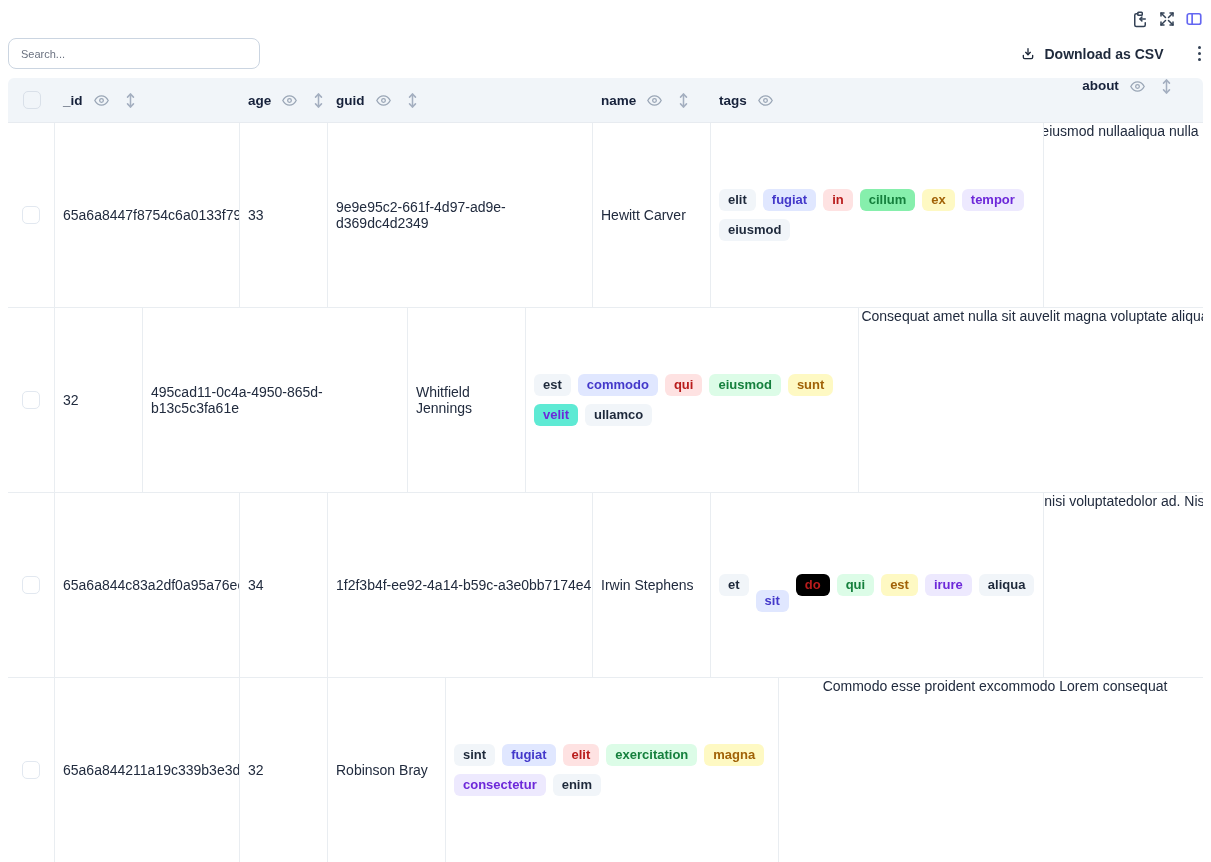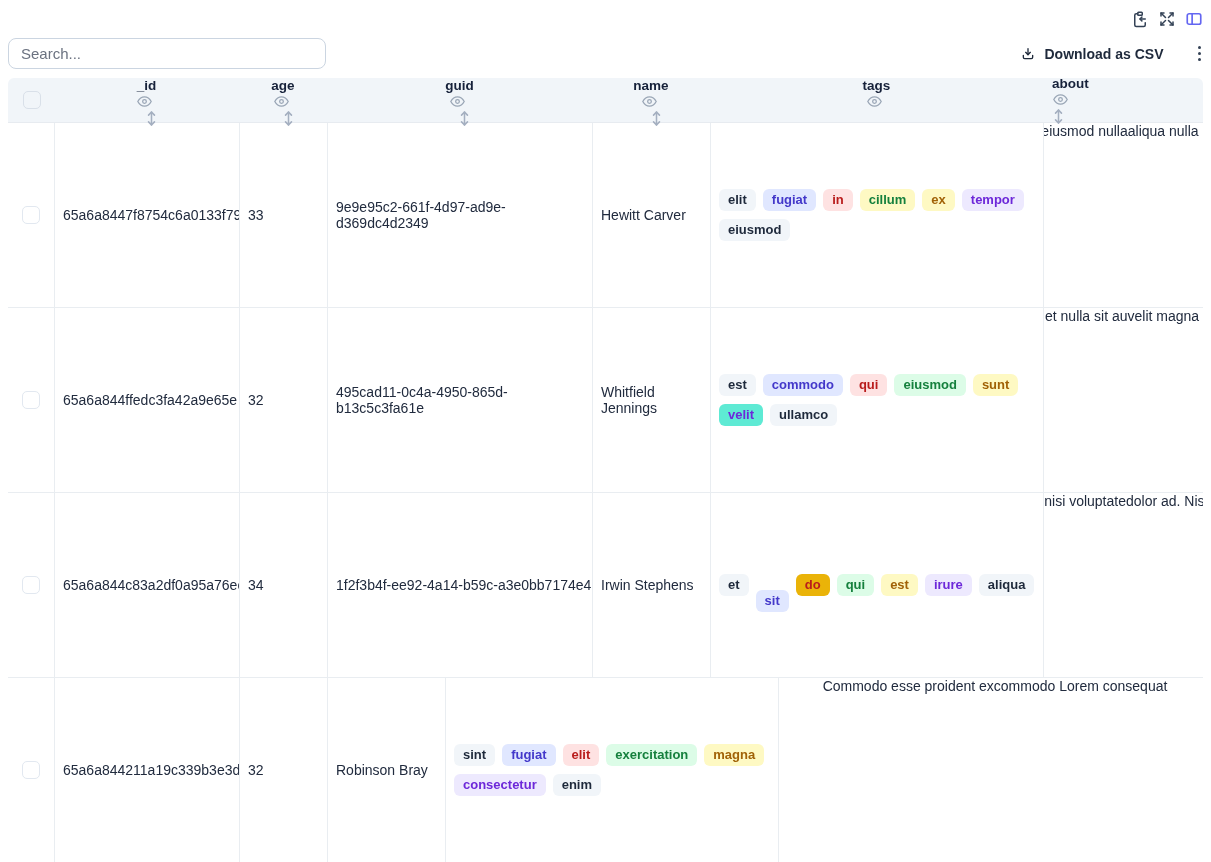--- a/index.html
+++ b/index.html
@@ -10,36 +10,36 @@
     font-family:"Liberation Sans", sans-serif;
   }
   
   .topbar { display:flex; justify-content:flex-end; align-items:center;
     gap:9px; padding:10px 8px 0 8px; height:27px; }
   .icon-btn { width:18px; height:18px; display:flex; align-items:center;
     justify-content:center; cursor:pointer; }
   
   .controls { display:flex; align-items:center; justify-content:space-between;
     padding:11px 8px 0 8px; height:42px; }
-  .search-input { width:318px; height:31px; border:1px solid #cbd5e1;
-    border-radius:8px; padding:0 12px; font-size:15px; color:#1e293b;
+  .search-input { width:252px; height:31px; border:1px solid #cbd5e1;
+    border-radius:8px; padding:0 12px; font-size:11px; color:#1e293b;
     outline:none; font-family:"Liberation Sans", sans-serif; }
   .search-input::placeholder { color:#6b7280; }
   .right-controls { display:flex; align-items:center; gap:26px; }
   .download-btn { display:flex; align-items:flex-end; gap:8px; cursor:pointer;
     font-size:14px; font-weight:700; color:#1e293b; background:none; border:none;
     font-family:"Liberation Sans", sans-serif; }
   .kebab { display:flex; flex-direction:column; gap:2.5px; cursor:pointer; padding:2px; }
   .kebab i { width:3.5px; height:3.5px; border-radius:50%; background:#334155; display:block; }
   
   .table { margin:9px 8px 0 8px; width:1195px; }
   .thead { display:flex; align-items:center; height:45px; background:#f1f5f9;
     border-radius:6px 6px 0 0; border-bottom:1px solid #e7ebf0; }
   .hcell { display:flex; align-items:center; padding-left:8px; height:100%;
-    font-size:13.5px; font-weight:700; color:#16213a;flex-direction:column; }
+    font-size:13.5px; font-weight:700; color:#16213a; }
   .hcell .hlabel { margin-right:10px; }
   .hcell .eye { margin-right:14px; }
   .trow { display:flex; height:185px; border-bottom:1px solid #e9edf1; background:#fff; }
   .tcell { display:flex; align-items:center; padding-left:8px;
     border-right:1px solid #e9edf1; font-size:14px; color:#212b3e; overflow:hidden; }
   .c-check { width:47px; justify-content:center; padding-left:0; }
   .c-id    { width:185px; }
   .c-age   { width:88px; }
   .c-guid  { width:265px; }
   .c-name  { width:118px; }
@@ -219,37 +219,34 @@
           <span>9e9e95c2-661f-4d97-ad9e-d369dc4d2349</span>
         </div>
         <div class="tcell c-name">
           <span>Hewitt Carver</span>
         </div>
         <div class="tcell c-tags">
           <div class="tags-wrap">
             <span class="tag" style="background: rgb(241, 245, 249); color: rgb(30, 41, 59);">elit</span>
             <span class="tag" style="background: rgb(224, 231, 255); color: rgb(67, 56, 202);">fugiat</span>
             <span class="tag" style="background: rgb(254, 226, 226); color: rgb(185, 28, 28);">in</span>
-            <span class="tag" style="background: #fef9c3; color: rgb(21, 128, 61);">cillum</span>
+            <span class="tag" style="background: #86efac; color: rgb(21, 128, 61);">cillum</span>
             <span class="tag" style="background: rgb(254, 249, 195); color: rgb(161, 98, 7);">ex</span>
             <span class="tag" style="background: rgb(237, 233, 254); color: rgb(109, 40, 217);">tempor</span>
             <span class="tag" style="background: rgb(241, 245, 249); color: rgb(30, 41, 59);">eiusmod</span>
           </div>
         </div>
         <div class="tcell c-about">
           <div class="about-line">Nisi in tempor eiusmod nulla</div>
           <div class="about-line">aliqua nulla officia officia. Ad</div>
         </div>
       </div>
       <div class="trow">
         <div class="tcell c-check">
           <div class="checkbox"></div>
-        </div>
-        <div class="tcell c-id">
-          <span>65a6a844ffedc3fa42a9e65e</span>
         </div>
         <div class="tcell c-age">
           <span>32</span>
         </div>
         <div class="tcell c-guid">
           <span>495cad11-0c4a-4950-865d-b13c5c3fa61e</span>
         </div>
         <div class="tcell c-name">
           <span>Whitfield Jennings</span>
         </div>
@@ -282,21 +279,21 @@
         <div class="tcell c-guid">
           <span>1f2f3b4f-ee92-4a14-b59c-a3e0bb7174e4</span>
         </div>
         <div class="tcell c-name">
           <span>Irwin Stephens</span>
         </div>
         <div class="tcell c-tags">
           <div class="tags-wrap">
             <span class="tag" style="background: rgb(241, 245, 249); color: rgb(30, 41, 59);">et</span>
             <span class="tag" style="background: rgb(224, 231, 255); color: rgb(67, 56, 202); margin-top: 32px;">sit</span>
-            <span class="tag" style="background: #eab308; color: rgb(185, 28, 28);">do</span>
+            <span class="tag" style="background: #000000; color: rgb(185, 28, 28);">do</span>
             <span class="tag" style="background: rgb(220, 252, 231); color: rgb(21, 128, 61);">qui</span>
             <span class="tag" style="background: rgb(254, 249, 195); color: rgb(161, 98, 7);">est</span>
             <span class="tag" style="background: rgb(237, 233, 254); color: rgb(109, 40, 217);">irure</span>
             <span class="tag" style="background: rgb(241, 245, 249); color: rgb(30, 41, 59);">aliqua</span>
           </div>
         </div>
         <div class="tcell c-about">
           <div class="about-line">Dolor proident nisi voluptate</div>
           <div class="about-line">dolor ad. Nisi irure id quis es</div>
         </div>

